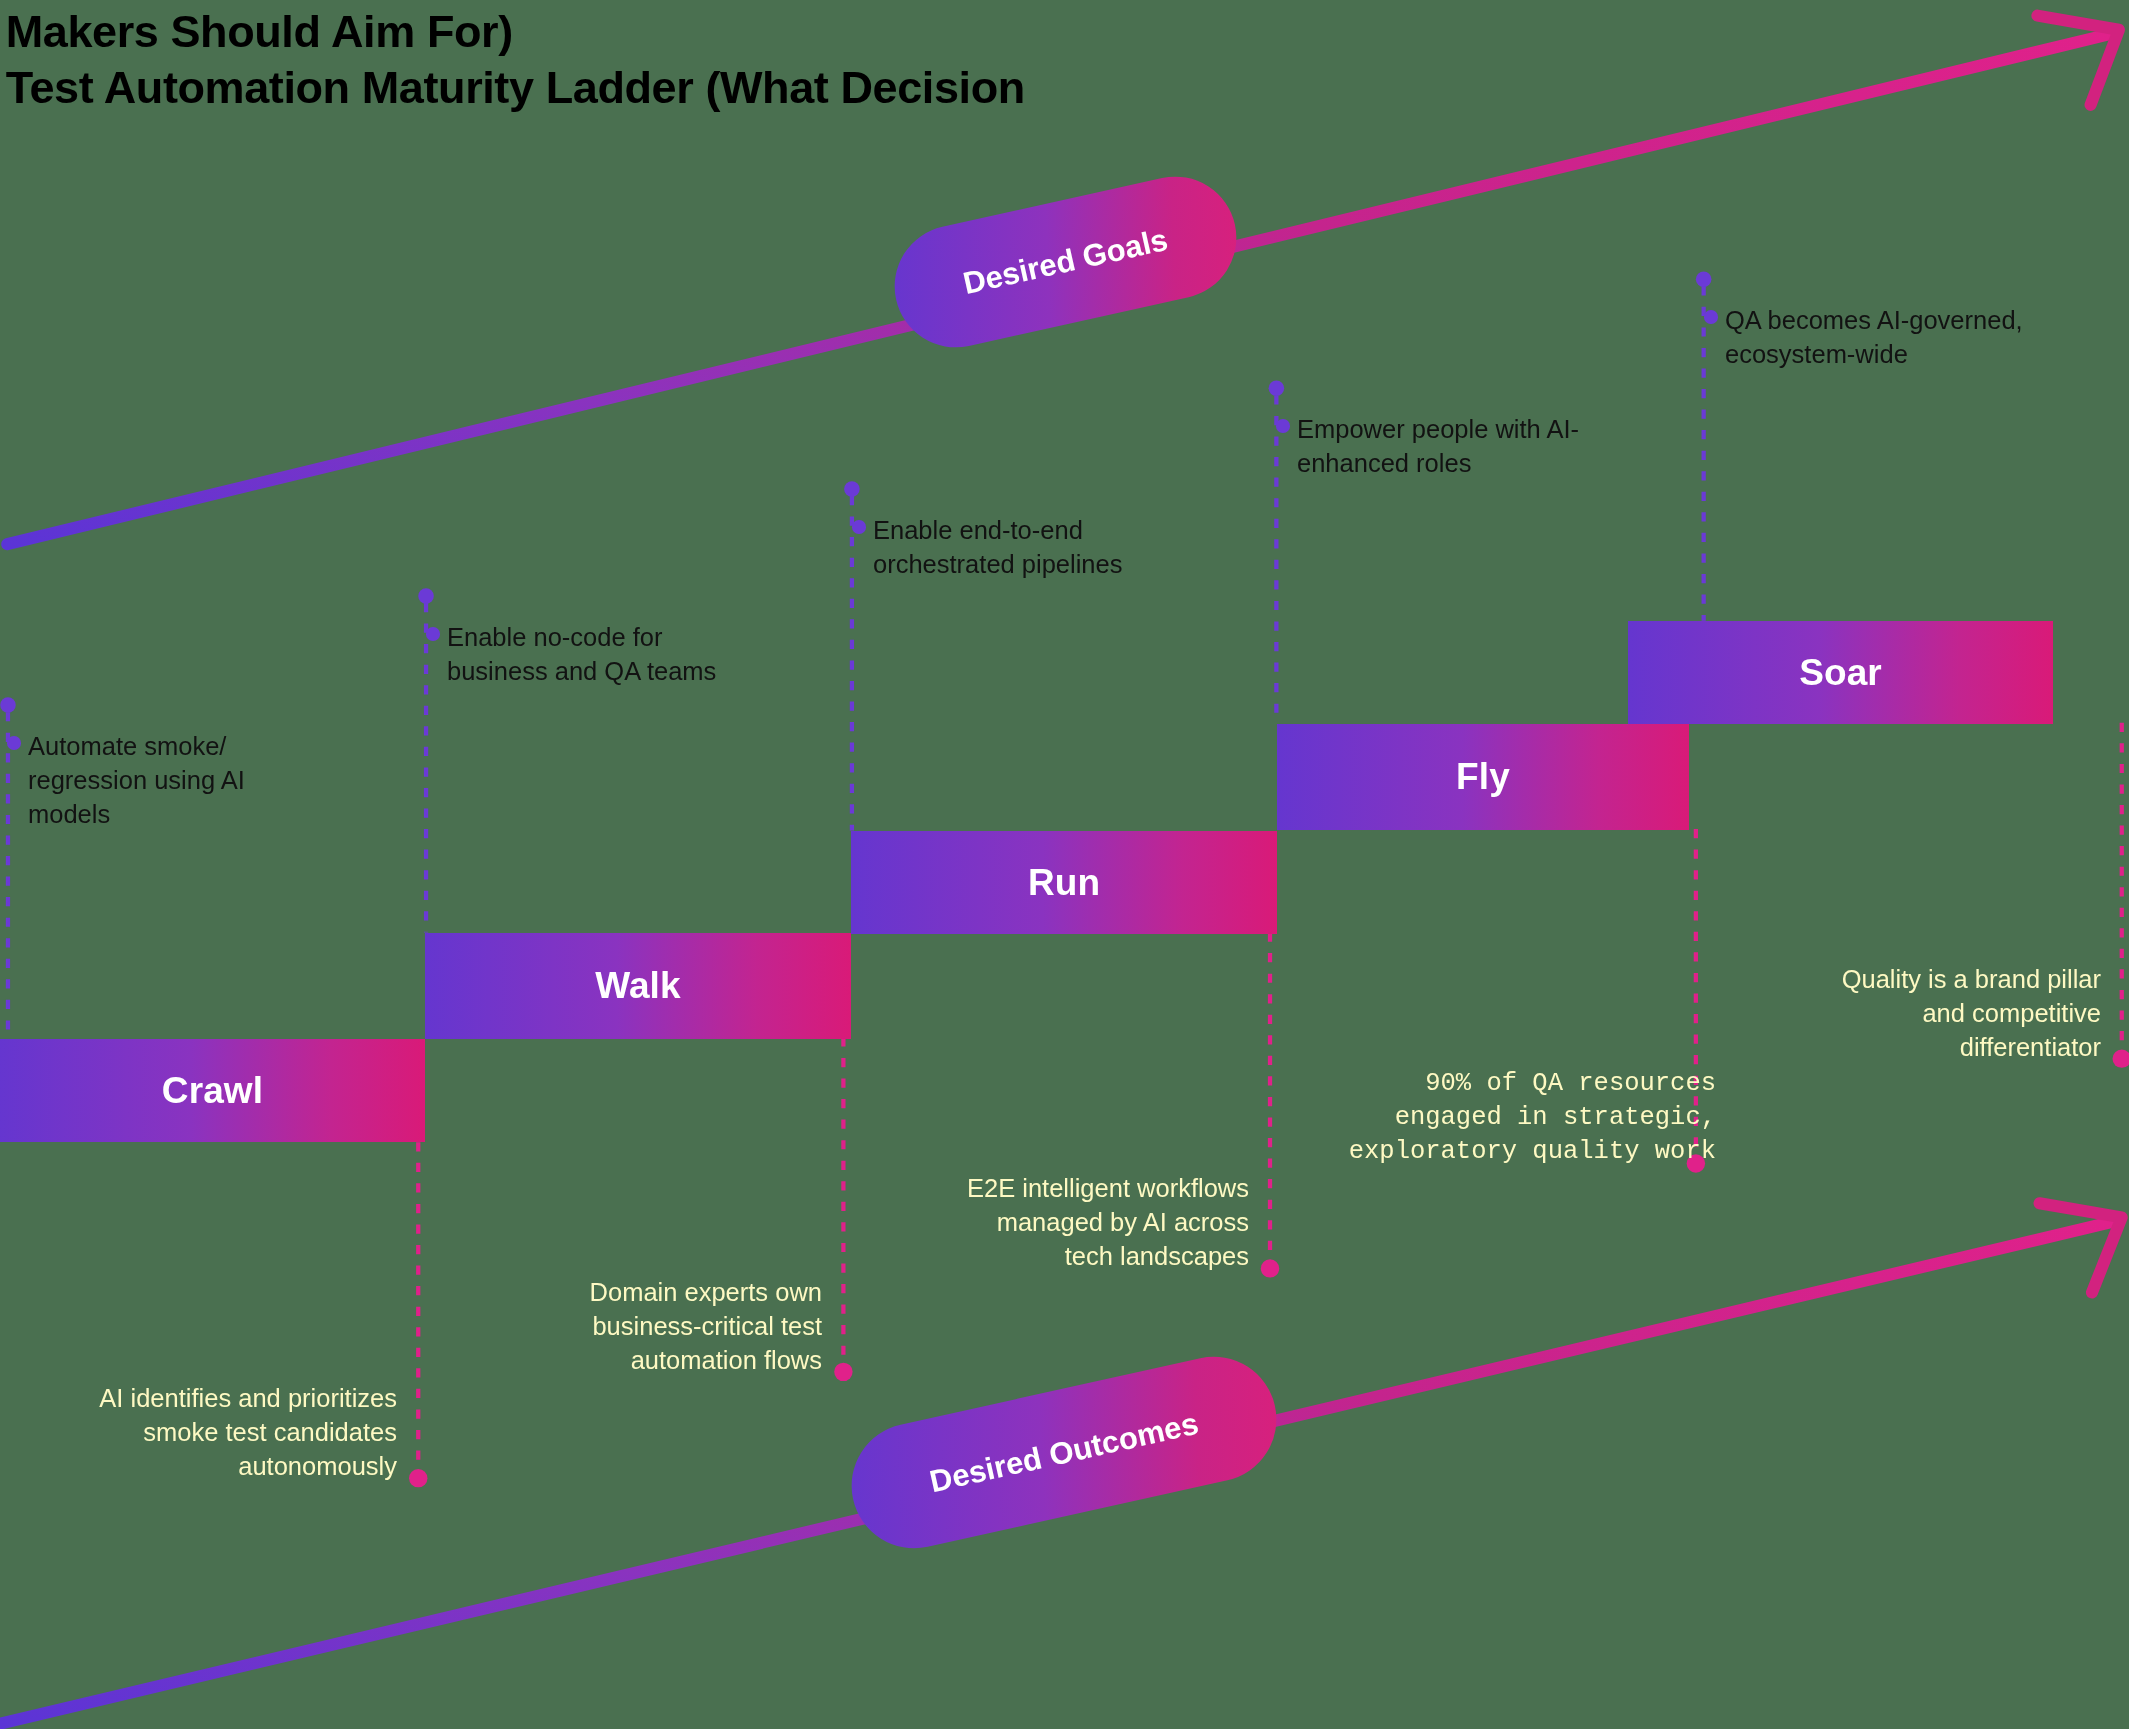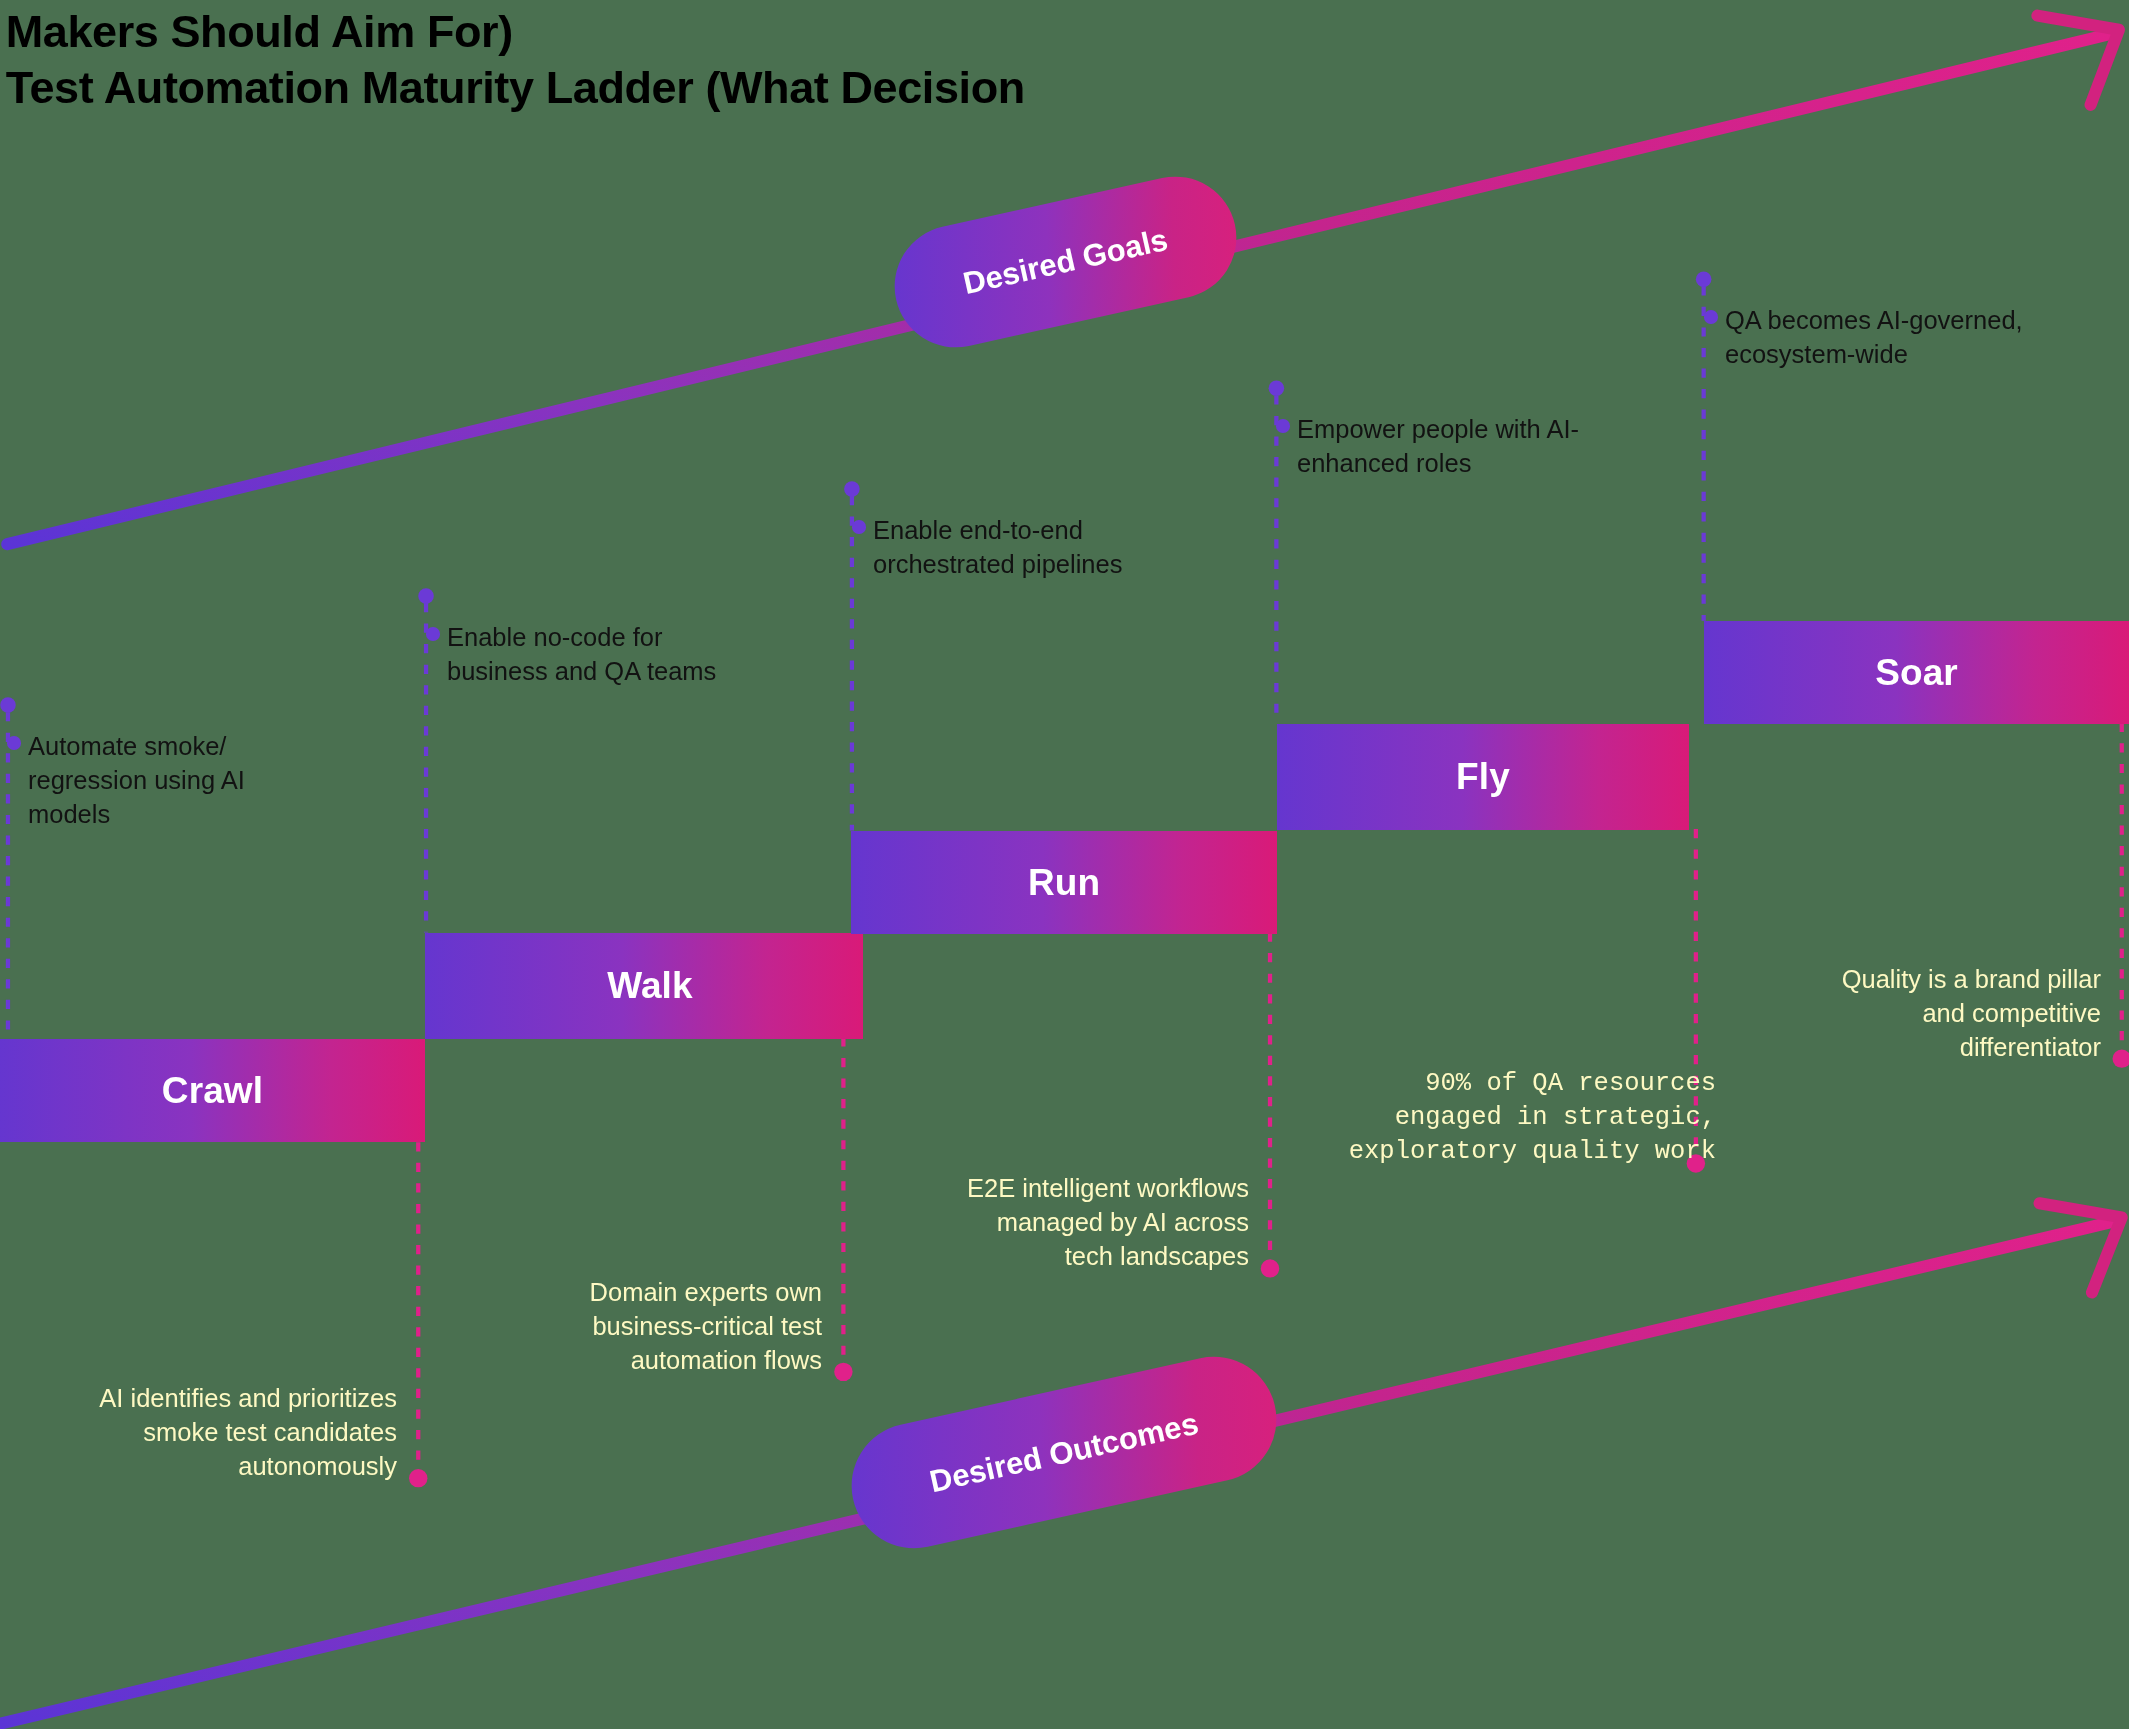--- a/index.html
+++ b/index.html
@@ -131,33 +131,33 @@
       <circle cx="1792" cy="1790" r="13"></circle>
       <circle cx="2393" cy="1642" r="13"></circle>
       <circle cx="2994" cy="1494" r="13"></circle>
     </g>
   </svg>
 
   <div class="step" style="left:0px;top:1039px;width:425px;height:103px;">
     <span>Crawl</span>
   </div>
 
-  <div class="step" style="left:425px;top:933px;width:426px;height:106px;padding-left:12px;">
+  <div class="step" style="left:425px;top:933px;width:426px;height:106px;">
     <span>Walk</span>
   </div>
 
   <div class="step" style="left:851px;top:831px;width:426px;height:103px;">
     <span>Run</span>
   </div>
 
   <div class="step" style="left:1277px;top:724px;width:412px;height:106px;">
     <span>Fly</span>
   </div>
 
-  <div class="step" style="left:1704px;top:621px;width:425px;height:103px;">
+  <div class="step" style="left:1628px;top:621px;width:425px;height:103px;">
     <span>Soar</span>
   </div>
 
   <div class="goal" style="left:28px;top:691px;width:305px;">
     <span class="dot"></span>
     <div>Automate smoke/</div>
     <div>regression using AI</div>
     <div>models</div>
   </div>
 

